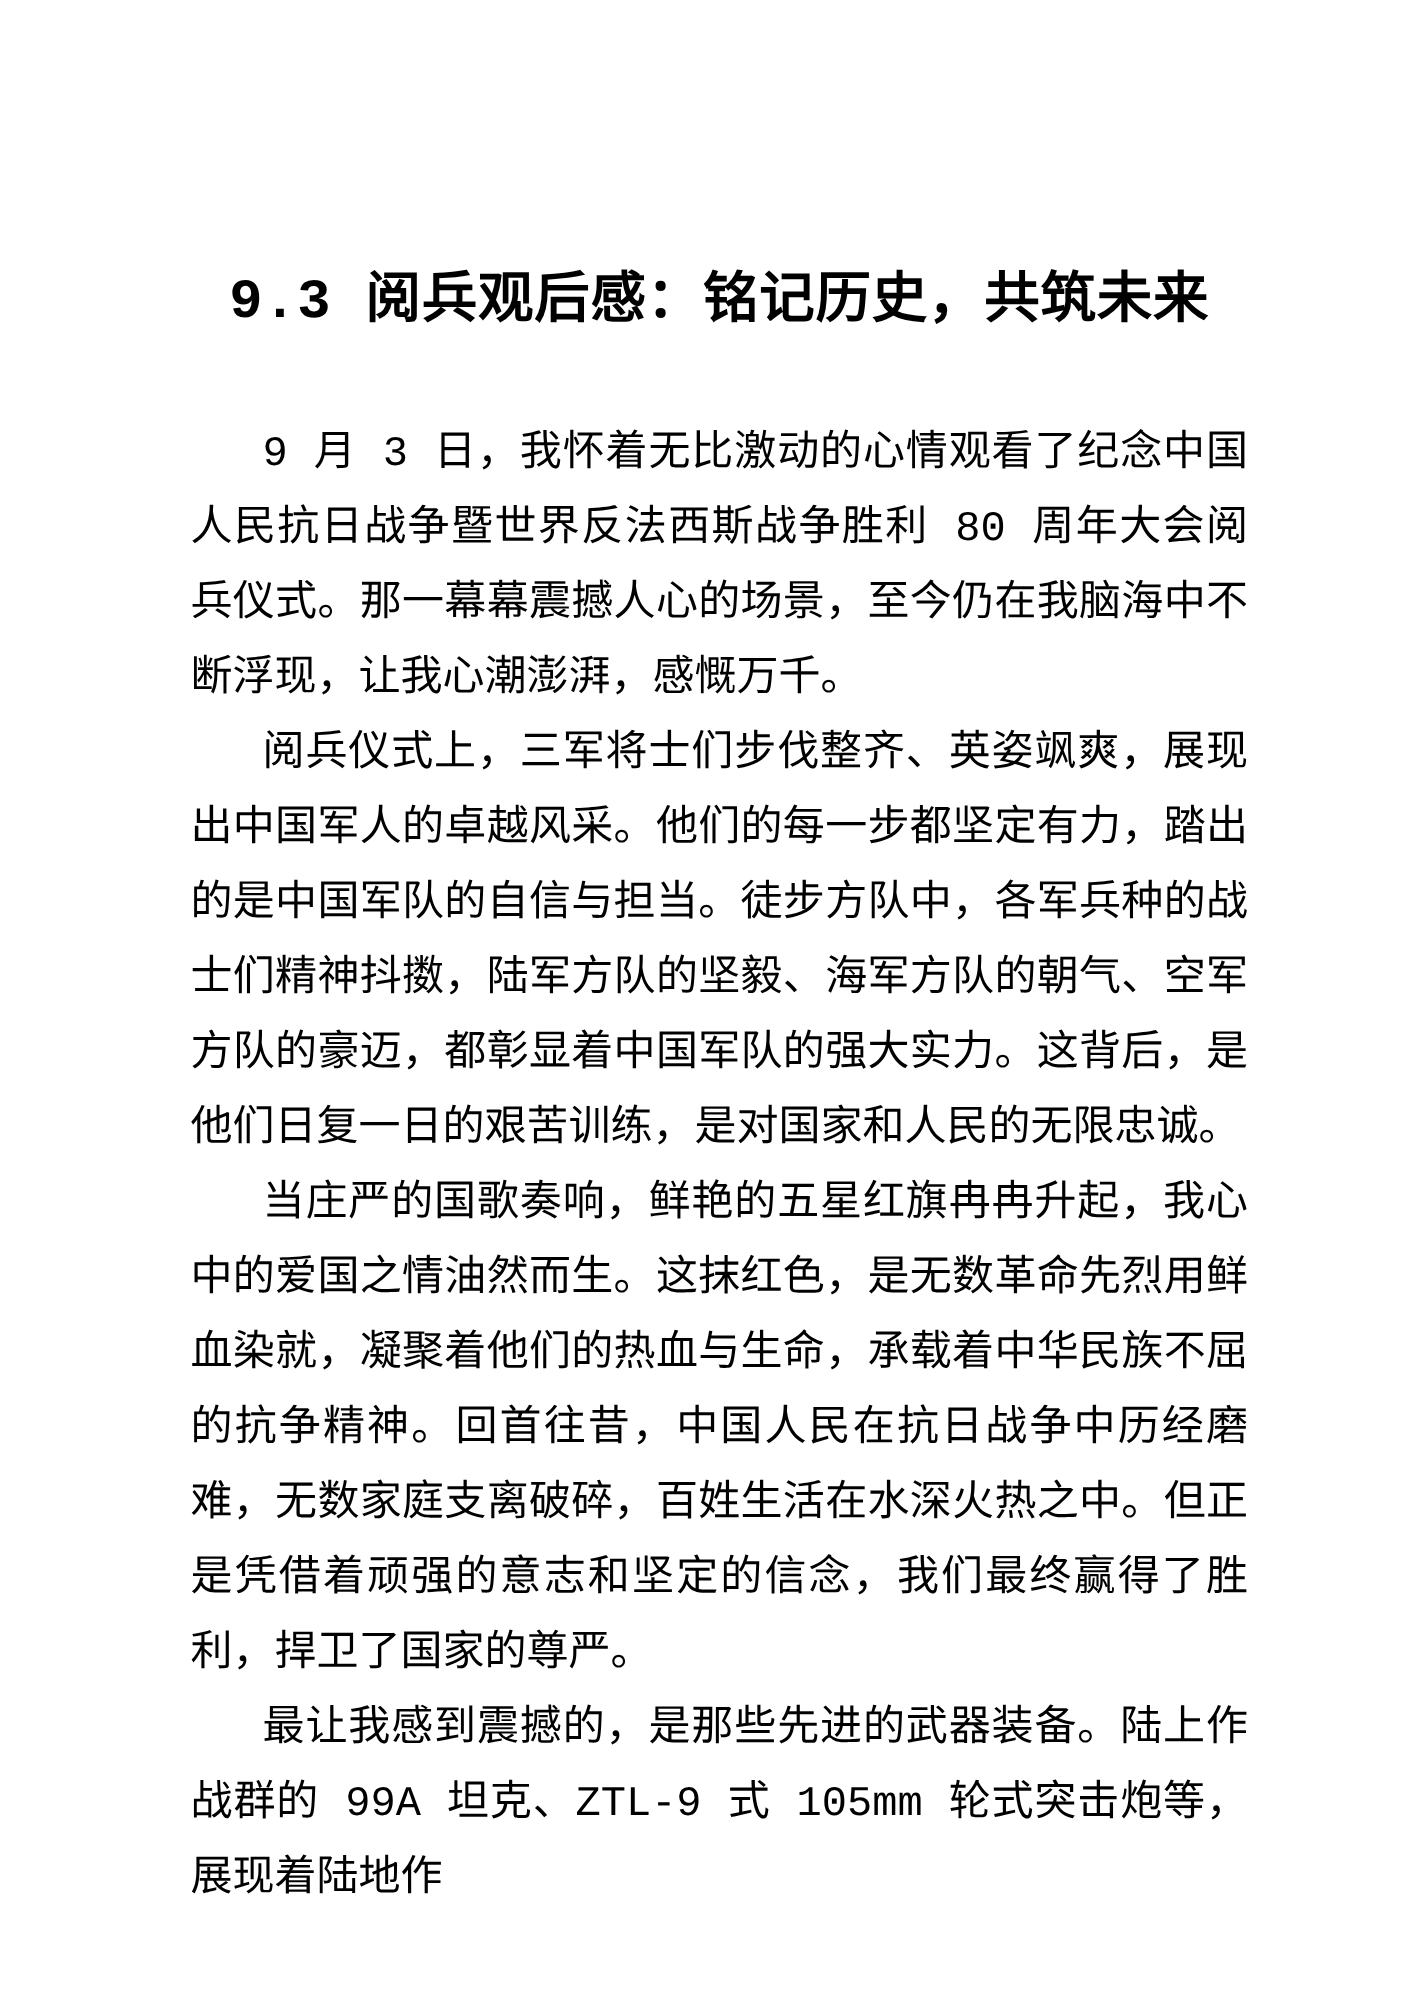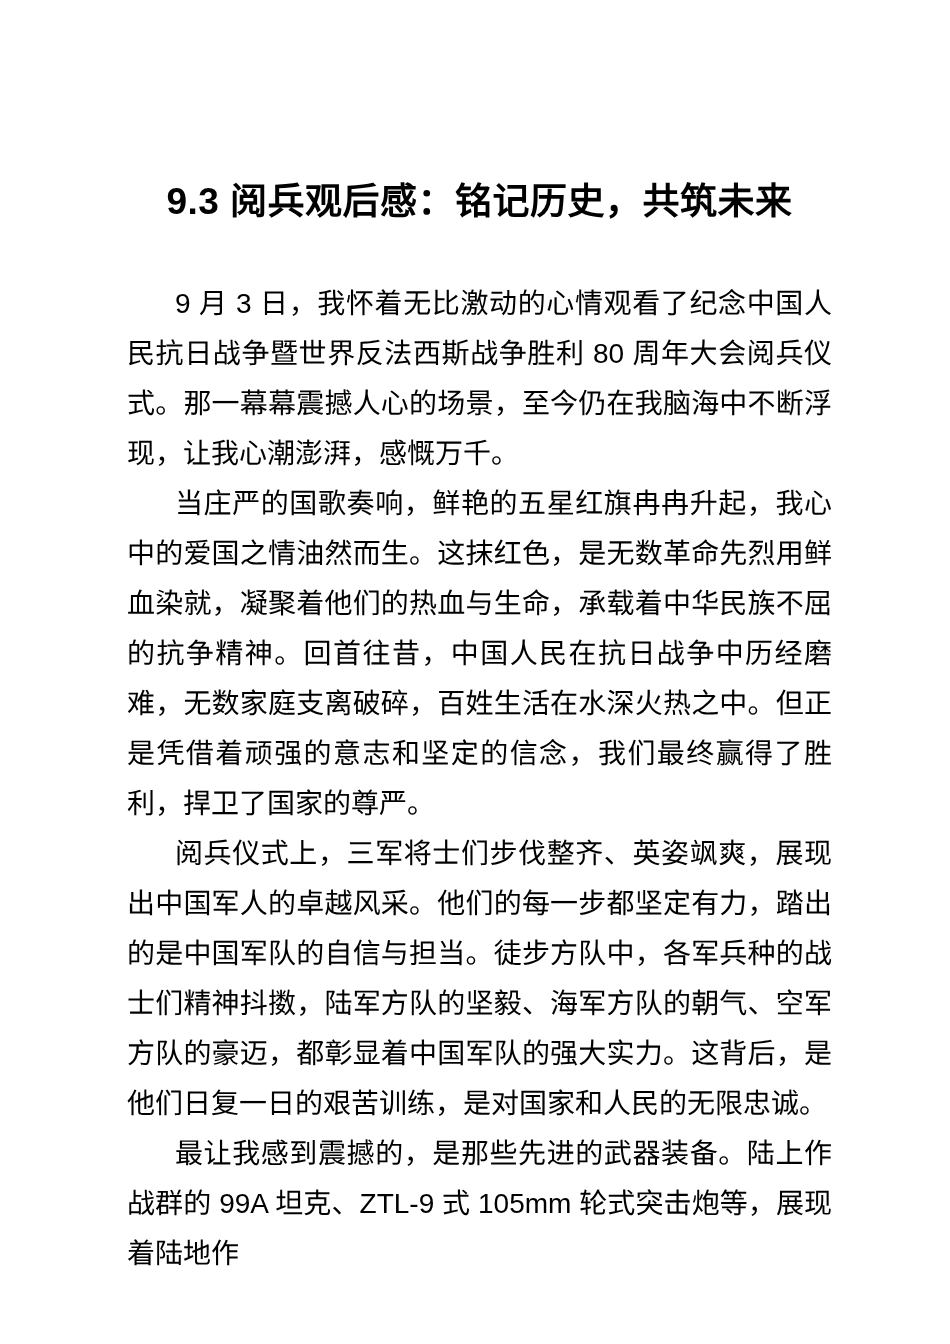--- a/index.html
+++ b/index.html
@@ -9,21 +9,21 @@
   }
   .page {
     position: relative;
     box-sizing: border-box;
     width: 950px;
     height: 1344px;
     margin: 0 auto;
     background: #ffffff;
     color: #000000;
     
-    font-family: Liberation Sans, sans-serif;
+    font-family: Liberation Mono, monospace;
     padding: 175px 118px 12px 127px;
     overflow: hidden;
   }
   .doc-title {
     margin: 0 0 50px 0;
     font-size: 37px;
     font-weight: bold;
     line-height: 54px;
     text-align: center;
     white-space: nowrap;
@@ -40,17 +40,17 @@
     overflow-wrap: break-word;
   }
 </style>
 </head>
 <body>
 
 <div class="page">
   <h1 class="doc-title">9.3 阅兵观后感：铭记历史，共筑未来</h1>
   <div class="doc-body">
     <p>9 月 3 日，我怀着无比激动的心情观看了纪念中国人民抗日战争暨世界反法西斯战争胜利 80 周年大会阅兵仪式。那一幕幕震撼人心的场景，至今仍在我脑海中不断浮现，让我心潮澎湃，感慨万千。</p>
+    <p>阅兵仪式上，三军将士们步伐整齐、英姿飒爽，展现出中国军人的卓越风采。他们的每一步都坚定有力，踏出的是中国军队的自信与担当。徒步方队中，各军兵种的战士们精神抖擞，陆军方队的坚毅、海军方队的朝气、空军方队的豪迈，都彰显着中国军队的强大实力。这背后，是他们日复一日的艰苦训练，是对国家和人民的无限忠诚。</p>
     <p>当庄严的国歌奏响，鲜艳的五星红旗冉冉升起，我心中的爱国之情油然而生。这抹红色，是无数革命先烈用鲜血染就，凝聚着他们的热血与生命，承载着中华民族不屈的抗争精神。回首往昔，中国人民在抗日战争中历经磨难，无数家庭支离破碎，百姓生活在水深火热之中。但正是凭借着顽强的意志和坚定的信念，我们最终赢得了胜利，捍卫了国家的尊严。</p>
-    <p>阅兵仪式上，三军将士们步伐整齐、英姿飒爽，展现出中国军人的卓越风采。他们的每一步都坚定有力，踏出的是中国军队的自信与担当。徒步方队中，各军兵种的战士们精神抖擞，陆军方队的坚毅、海军方队的朝气、空军方队的豪迈，都彰显着中国军队的强大实力。这背后，是他们日复一日的艰苦训练，是对国家和人民的无限忠诚。</p>
     <p>最让我感到震撼的，是那些先进的武器装备。陆上作战群的 99A 坦克、ZTL-9 式 105mm 轮式突击炮等，展现着陆地作</p>
   </div>
 </div>
 
 </body></html>

